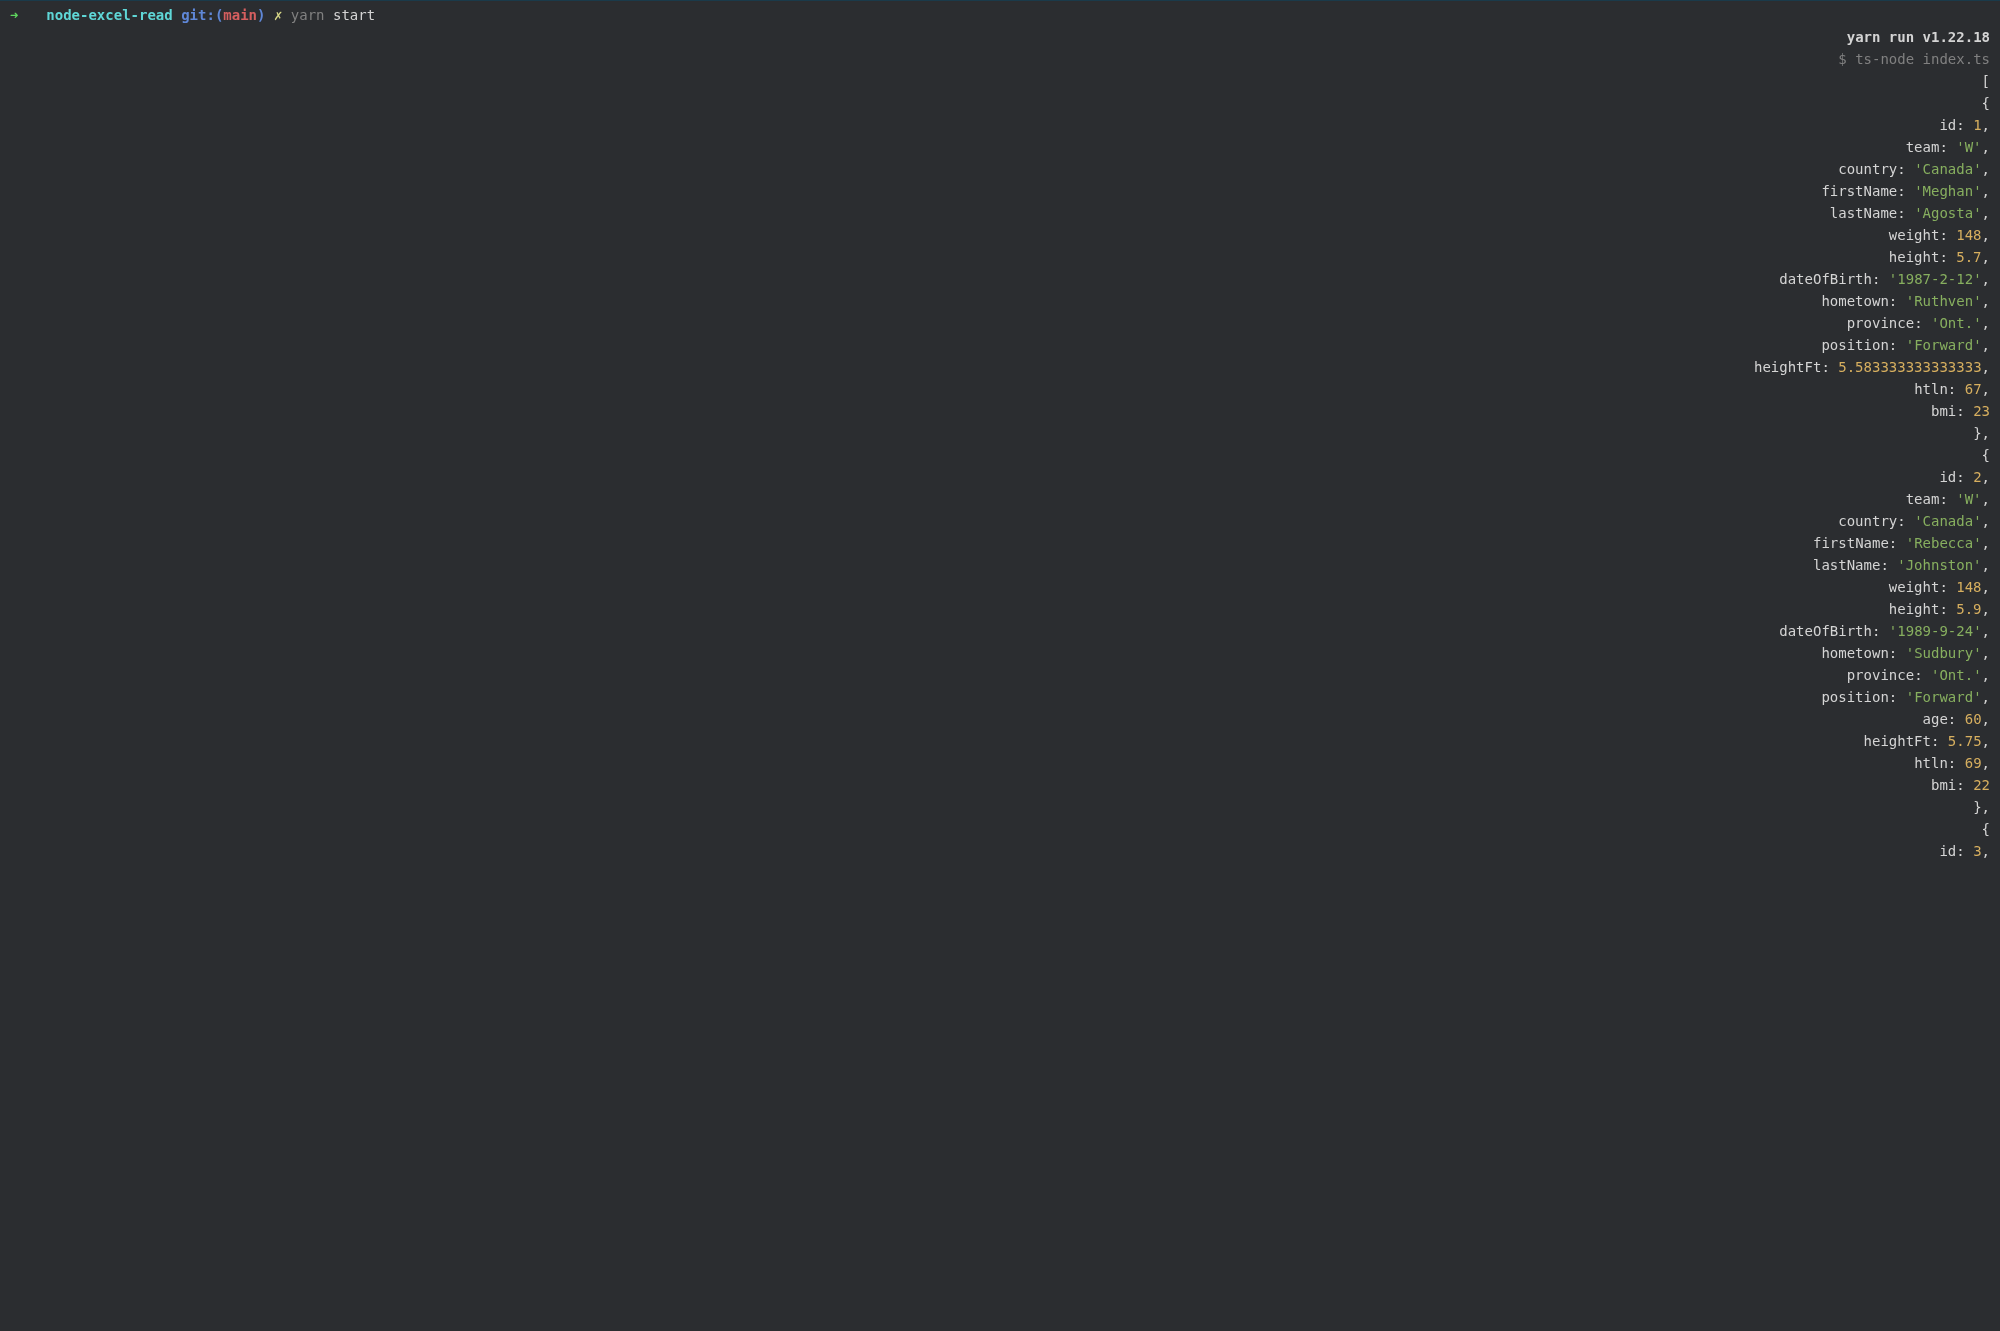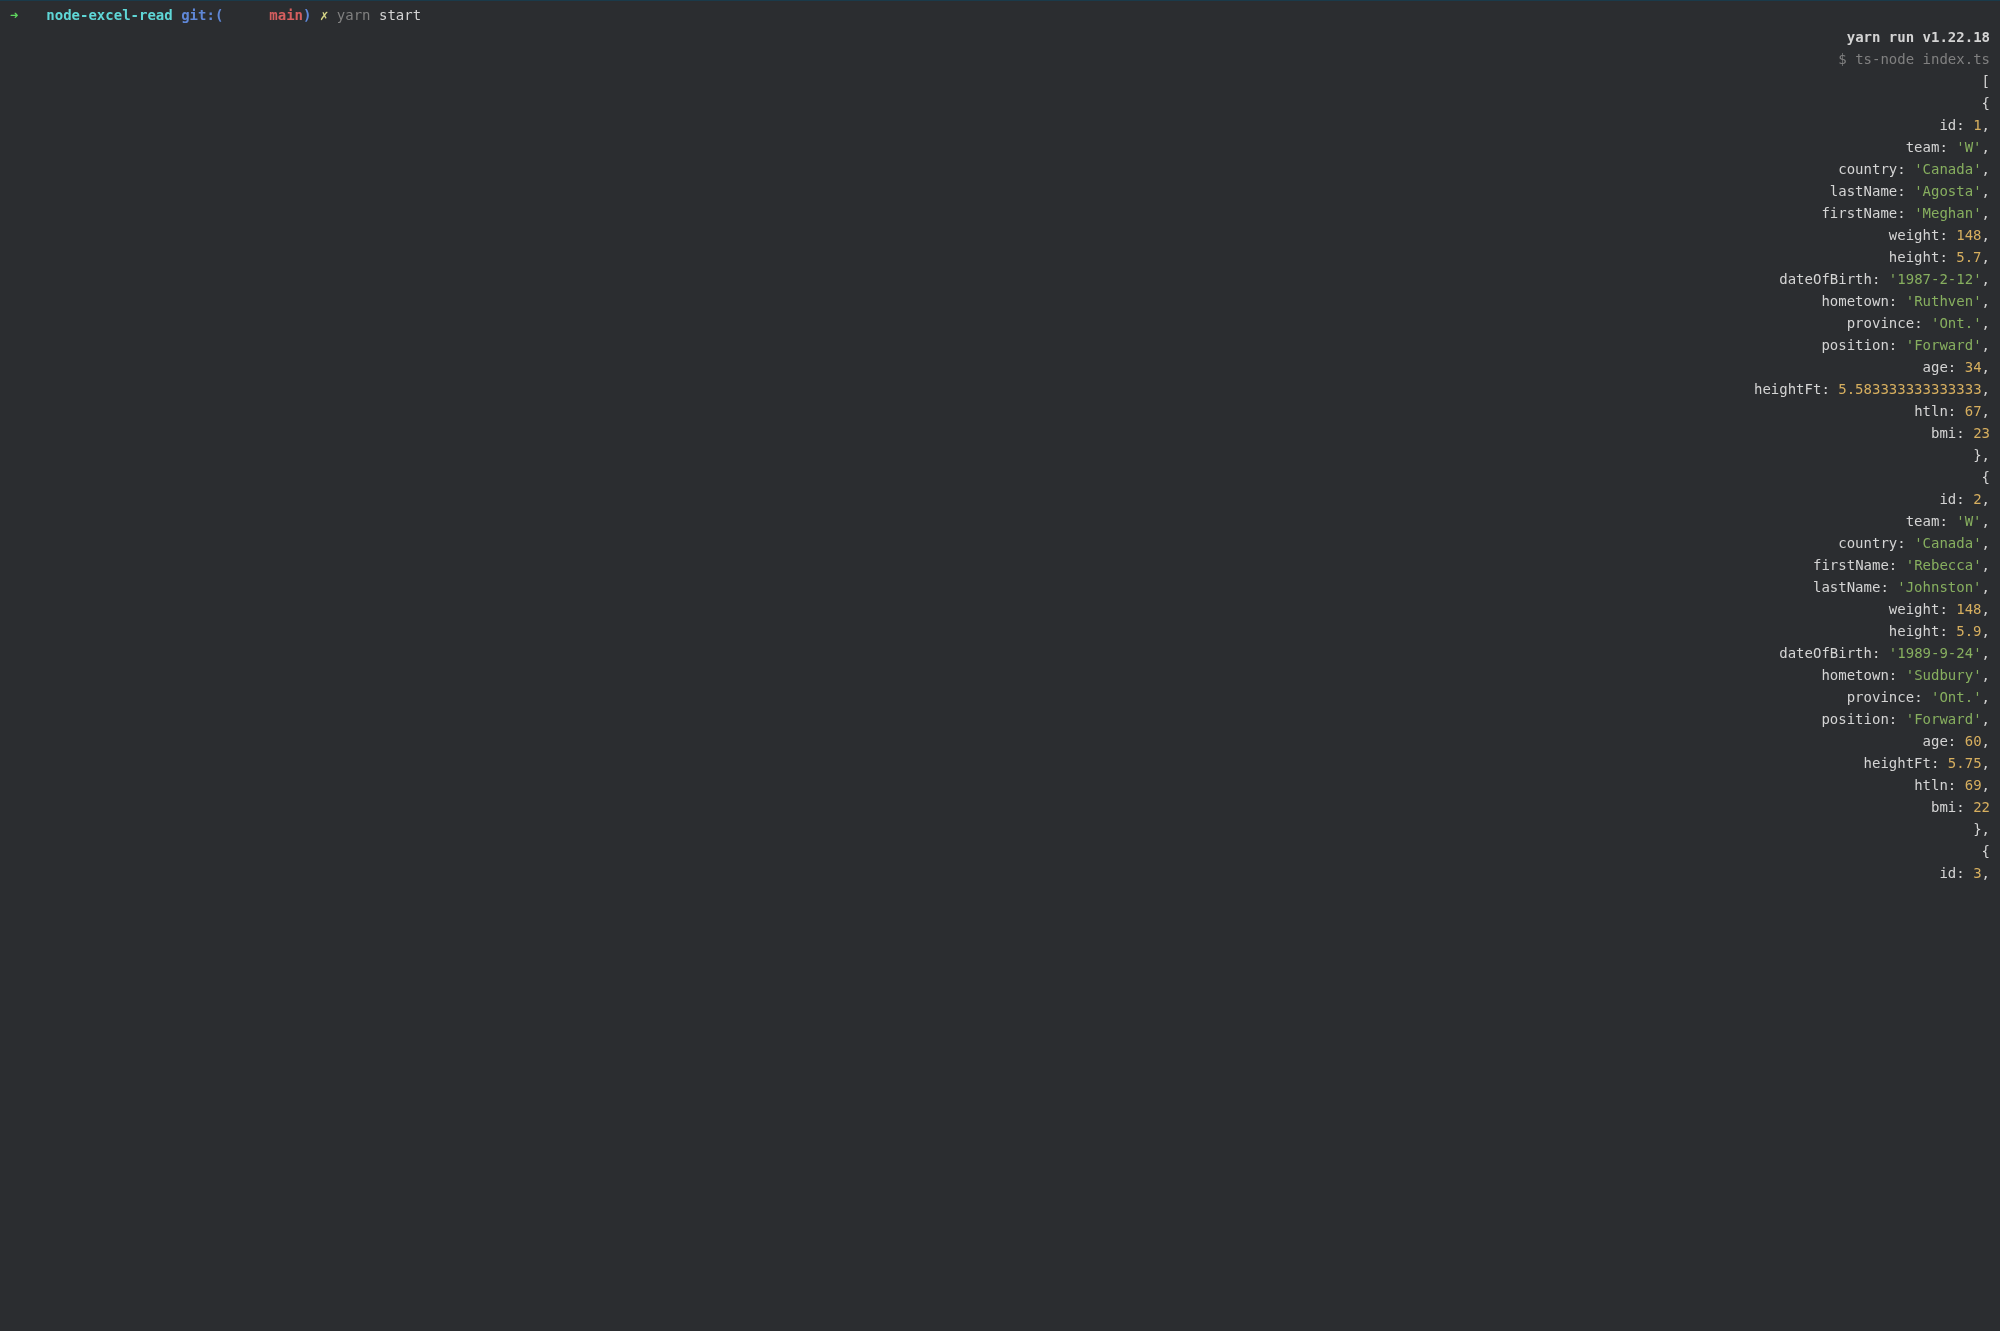--- a/index.html
+++ b/index.html
@@ -22,21 +22,21 @@
       margin: -8px -10px 0 -10px;
       border-top: 1px solid #1a3a4a;
     }
     .prompt-line {
       white-space: pre;
     }
     .arrow { color: #5fd75f; }
     .cyan { color: #5fd7d7; margin-left: 11px; }
     .white { color: #d4d4d4; }
     .blue { color: #5f87d7; }
-    .red { color: #d75f5f; margin-left: 46px; }
+    .red { color: #d75f5f; }
     .yellow { color: #d7d787; }
     .gray { color: #808080; }
     .cmd-gray { color: #808080; }
     .bold { font-weight: bold; }
     .output-line {
       white-space: pre;
       color: #d4d4d4;
       text-align: right;
     }
     .key { color: #d4d4d4; }
@@ -54,29 +54,28 @@
 <div class="output-line bold">yarn run v1.22.18</div>
 
 <div class="output-line"><span class="gray">$</span><span class="gray"> </span><span class="gray">ts-node index.ts</span></div>
 
 <div id="json-output">
     <div class="output-line"><span class="punct">[</span></div>
     <div class="output-line">  <span class="punct">{</span></div>
     <div class="output-line">    <span class="key">id</span><span class="punct">: </span><span class="number">1</span><span class="punct">,</span></div>
     <div class="output-line">    <span class="key">team</span><span class="punct">: </span><span class="string">'W'</span><span class="punct">,</span></div>
     <div class="output-line">    <span class="key">country</span><span class="punct">: </span><span class="string">'Canada'</span><span class="punct">,</span></div>
+    <div class="output-line">    <span class="key">firstName</span><span class="punct">: </span><span class="string">'Meghan'</span><span class="punct">,</span></div>
     <div class="output-line">    <span class="key">lastName</span><span class="punct">: </span><span class="string">'Agosta'</span><span class="punct">,</span></div>
-    <div class="output-line">    <span class="key">firstName</span><span class="punct">: </span><span class="string">'Meghan'</span><span class="punct">,</span></div>
     <div class="output-line">    <span class="key">weight</span><span class="punct">: </span><span class="number">148</span><span class="punct">,</span></div>
     <div class="output-line">    <span class="key">height</span><span class="punct">: </span><span class="number">5.7</span><span class="punct">,</span></div>
     <div class="output-line">    <span class="key">dateOfBirth</span><span class="punct">: </span><span class="string">'1987-2-12'</span><span class="punct">,</span></div>
     <div class="output-line">    <span class="key">hometown</span><span class="punct">: </span><span class="string">'Ruthven'</span><span class="punct">,</span></div>
     <div class="output-line">    <span class="key">province</span><span class="punct">: </span><span class="string">'Ont.'</span><span class="punct">,</span></div>
     <div class="output-line">    <span class="key">position</span><span class="punct">: </span><span class="string">'Forward'</span><span class="punct">,</span></div>
-    <div class="output-line">    <span class="key">age</span><span class="punct">: </span><span class="number">34</span><span class="punct">,</span></div>
     <div class="output-line">    <span class="key">heightFt</span><span class="punct">: </span><span class="number">5.583333333333333</span><span class="punct">,</span></div>
     <div class="output-line">    <span class="key">htln</span><span class="punct">: </span><span class="number">67</span><span class="punct">,</span></div>
     <div class="output-line">    <span class="key">bmi</span><span class="punct">: </span><span class="number">23</span></div>
     <div class="output-line">  <span class="punct">},</span></div>
     <div class="output-line">  <span class="punct">{</span></div>
     <div class="output-line">    <span class="key">id</span><span class="punct">: </span><span class="number">2</span><span class="punct">,</span></div>
     <div class="output-line">    <span class="key">team</span><span class="punct">: </span><span class="string">'W'</span><span class="punct">,</span></div>
     <div class="output-line">    <span class="key">country</span><span class="punct">: </span><span class="string">'Canada'</span><span class="punct">,</span></div>
     <div class="output-line">    <span class="key">firstName</span><span class="punct">: </span><span class="string">'Rebecca'</span><span class="punct">,</span></div>
     <div class="output-line">    <span class="key">lastName</span><span class="punct">: </span><span class="string">'Johnston'</span><span class="punct">,</span></div>

